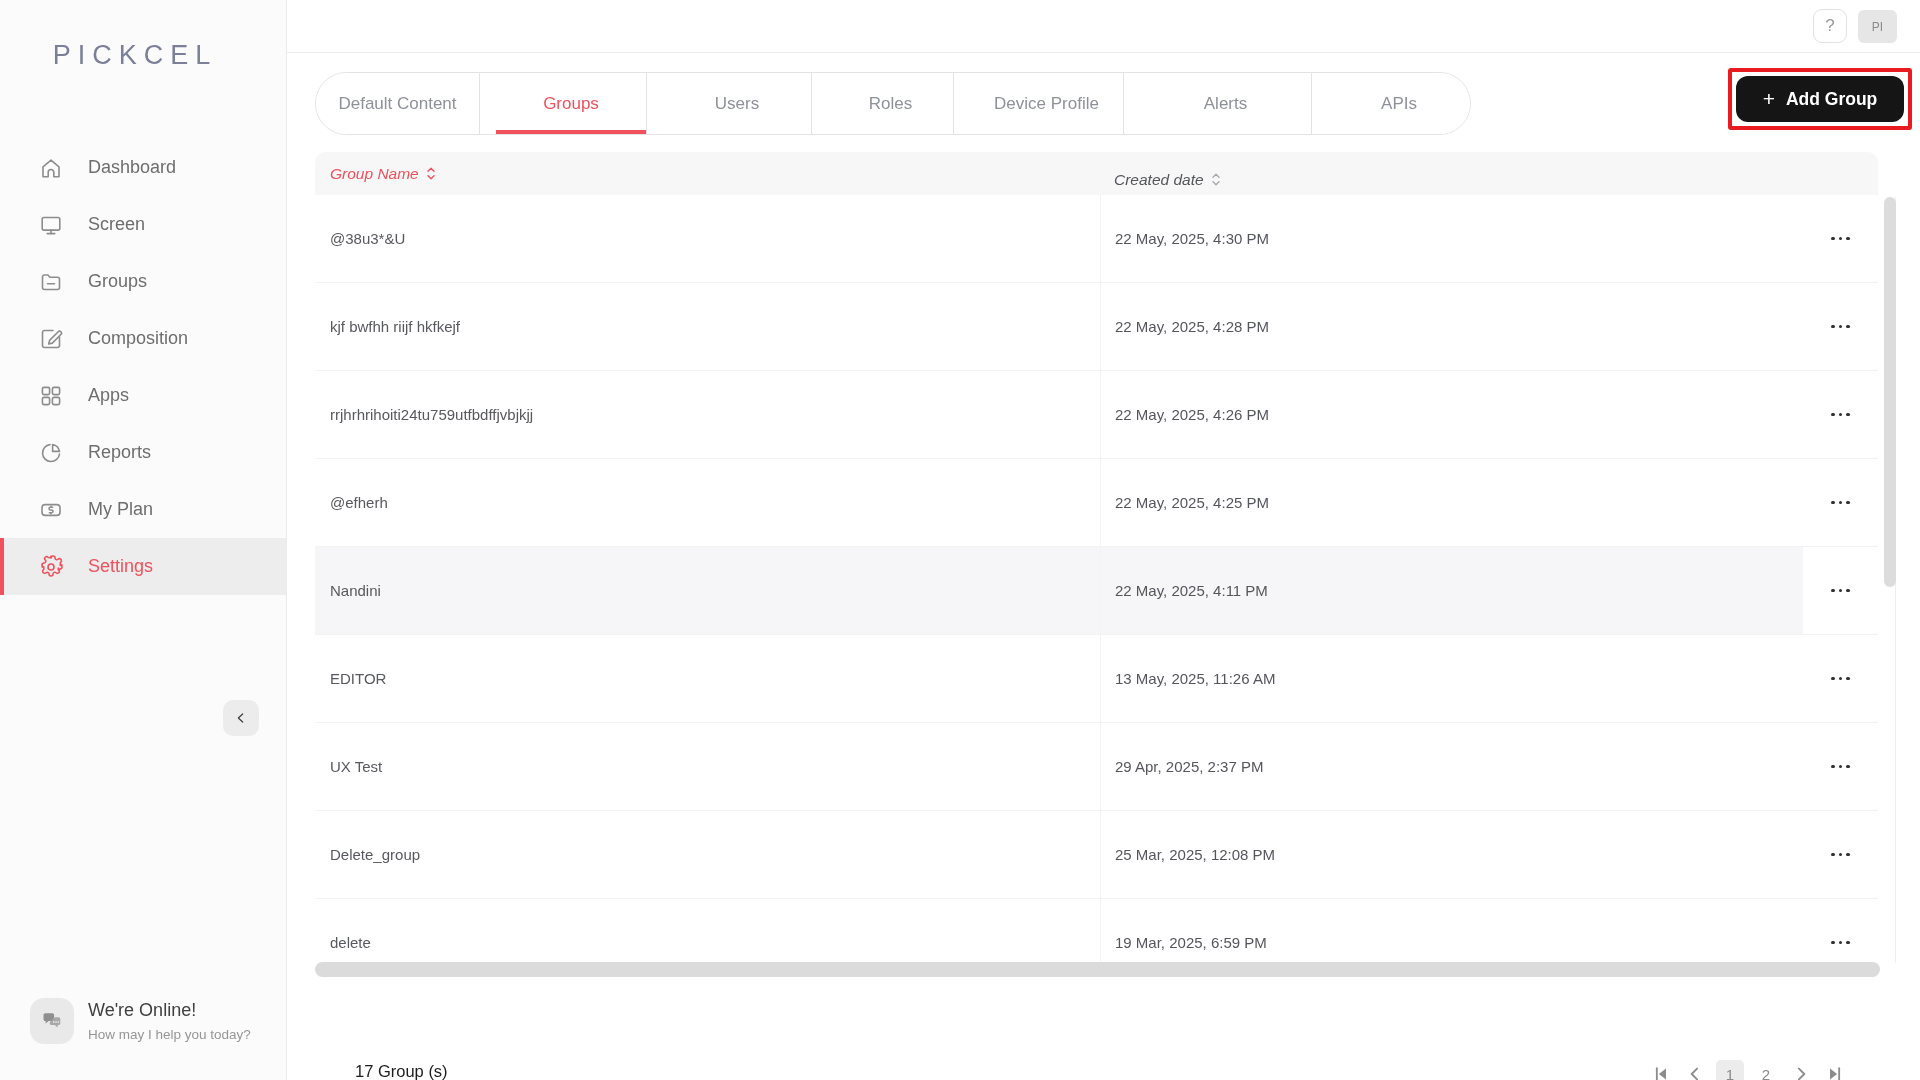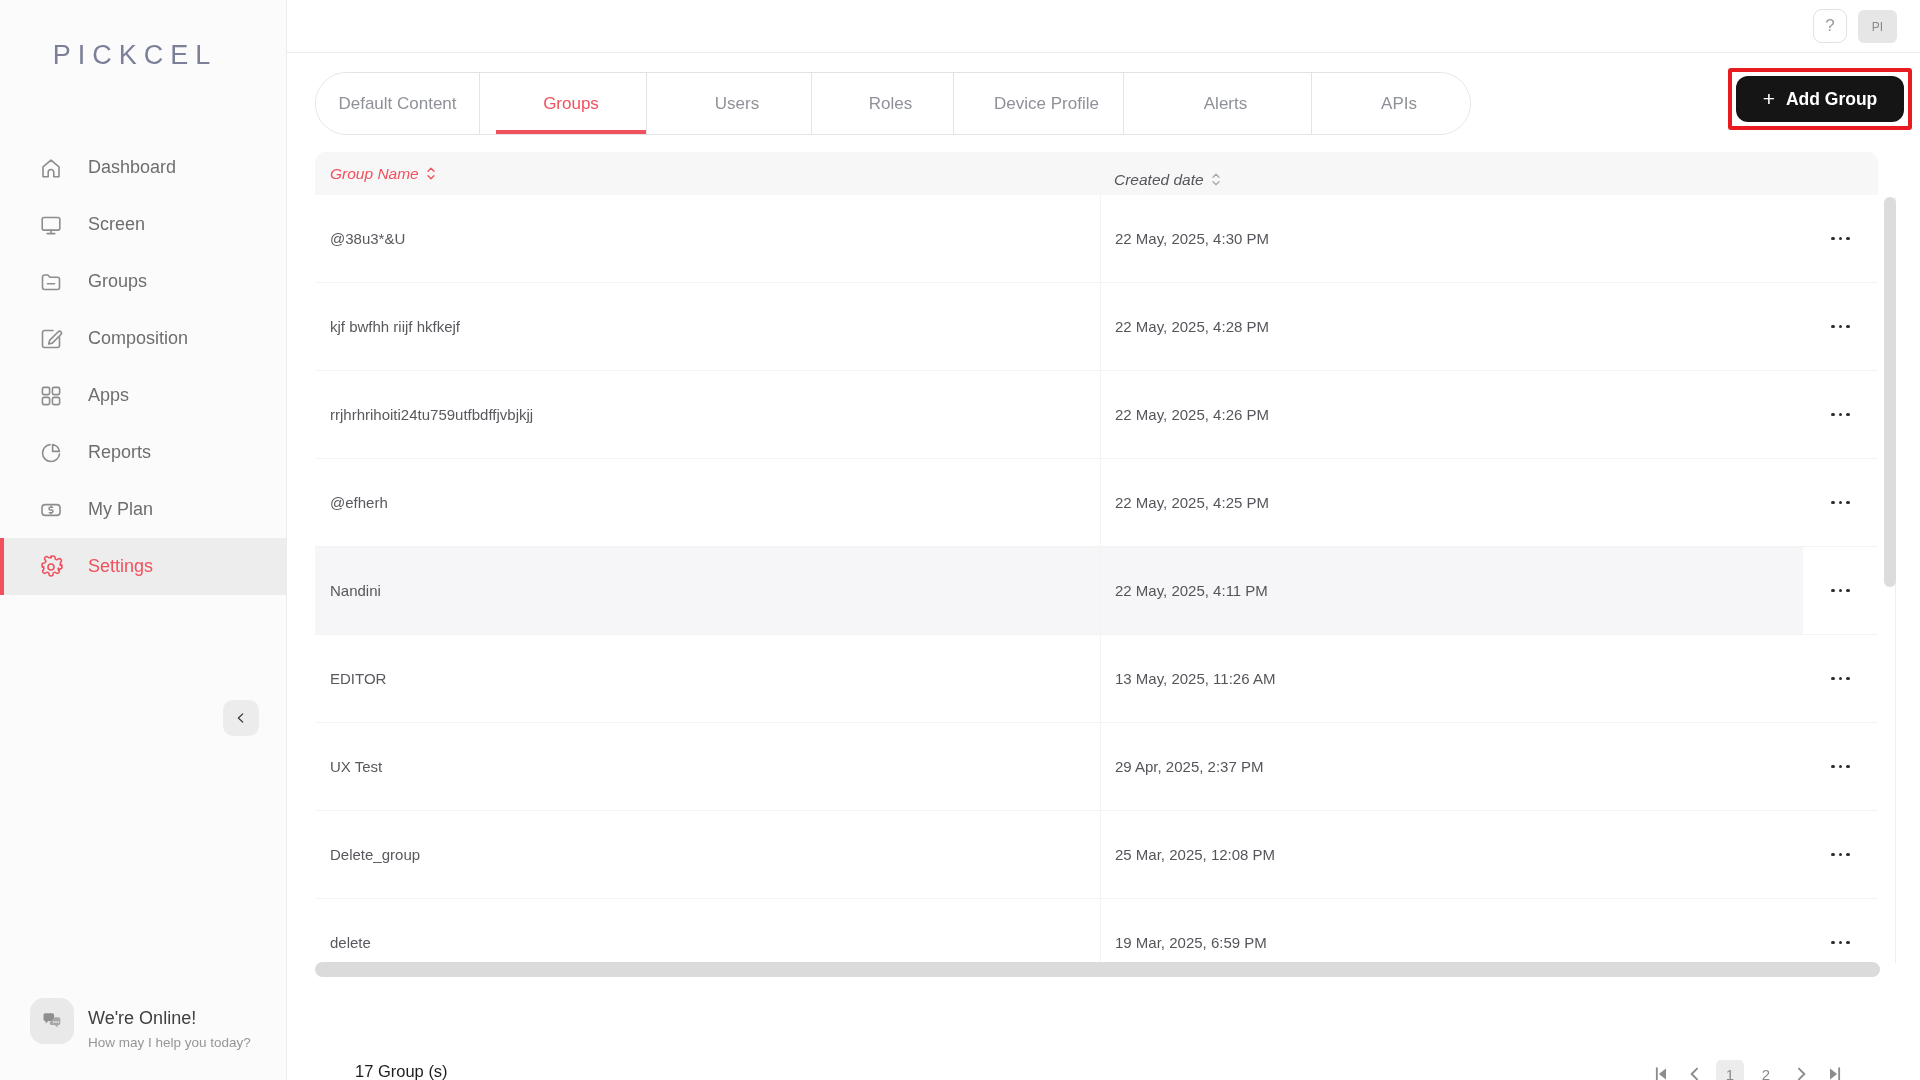--- a/index.html
+++ b/index.html
@@ -24,21 +24,21 @@
   .collapse-btn { position:absolute; left:223px; top:700px; width:36px; height:36px;
     background:#ececec; border:none; border-radius:10px; cursor:pointer;
     display:flex; align-items:center; justify-content:center; }
   .collapse-btn svg { width:16px; height:16px; stroke:#3c3c3c; stroke-width:1.8;
     fill:none; stroke-linecap:round; stroke-linejoin:round; }
 
   .chat { position:absolute; left:30px; top:998px; display:flex; align-items:flex-start; cursor:pointer; }
   .chat-btn { width:44px; height:46px; border-radius:14px; background:#e9e9ea;
     display:flex; align-items:center; justify-content:center; }
   .chat-texts { margin-left:14px; }
-  .chat-title { font-size:18px; color:#3f3f3f; margin-top:10px; }
+  .chat-title { font-size:18px; color:#3f3f3f; margin-top:2px; }
   .chat-sub { font-size:13.5px; color:#969696; margin-top:6px; }
 
   
   .topbar { position:absolute; left:287px; top:0; right:0; height:53px;
     background:#fff; border-bottom:1px solid #ececec; }
   .help-btn { position:absolute; top:9px; right:73px; width:34px; height:34px;
     background:#fff; border:1px solid #e2e2e2; border-radius:9px; color:#9a9a9a;
     font-size:17px; cursor:pointer; font-family:inherit; }
   .avatar { position:absolute; top:10px; right:23px; width:39px; height:33px;
     background:#e6e6e6; border-radius:6px; color:#8a8a8a; font-size:12px;

